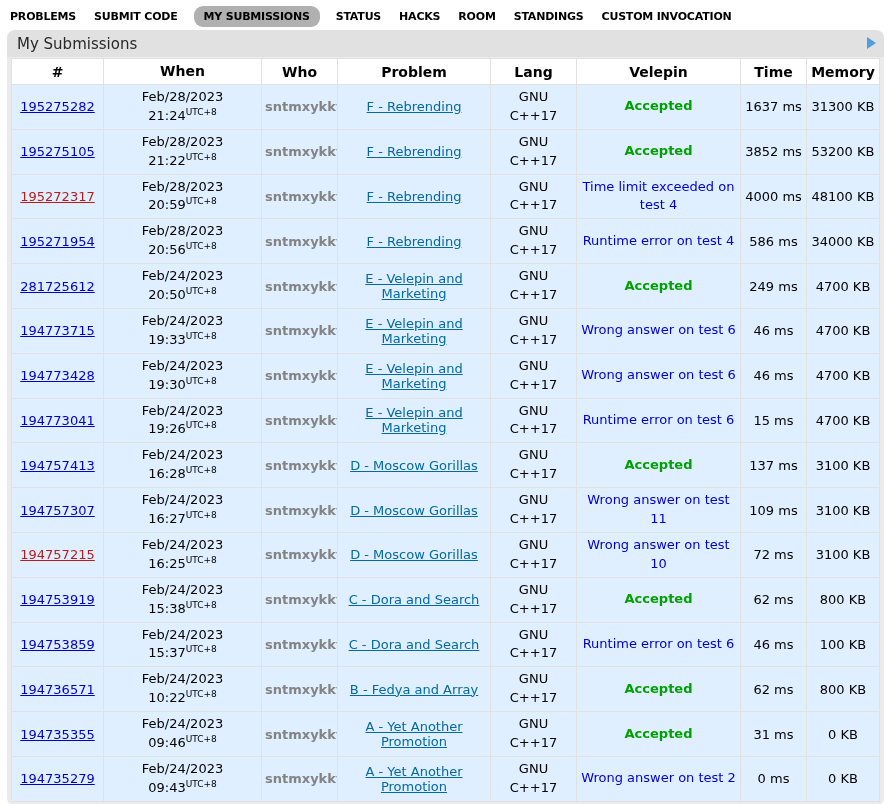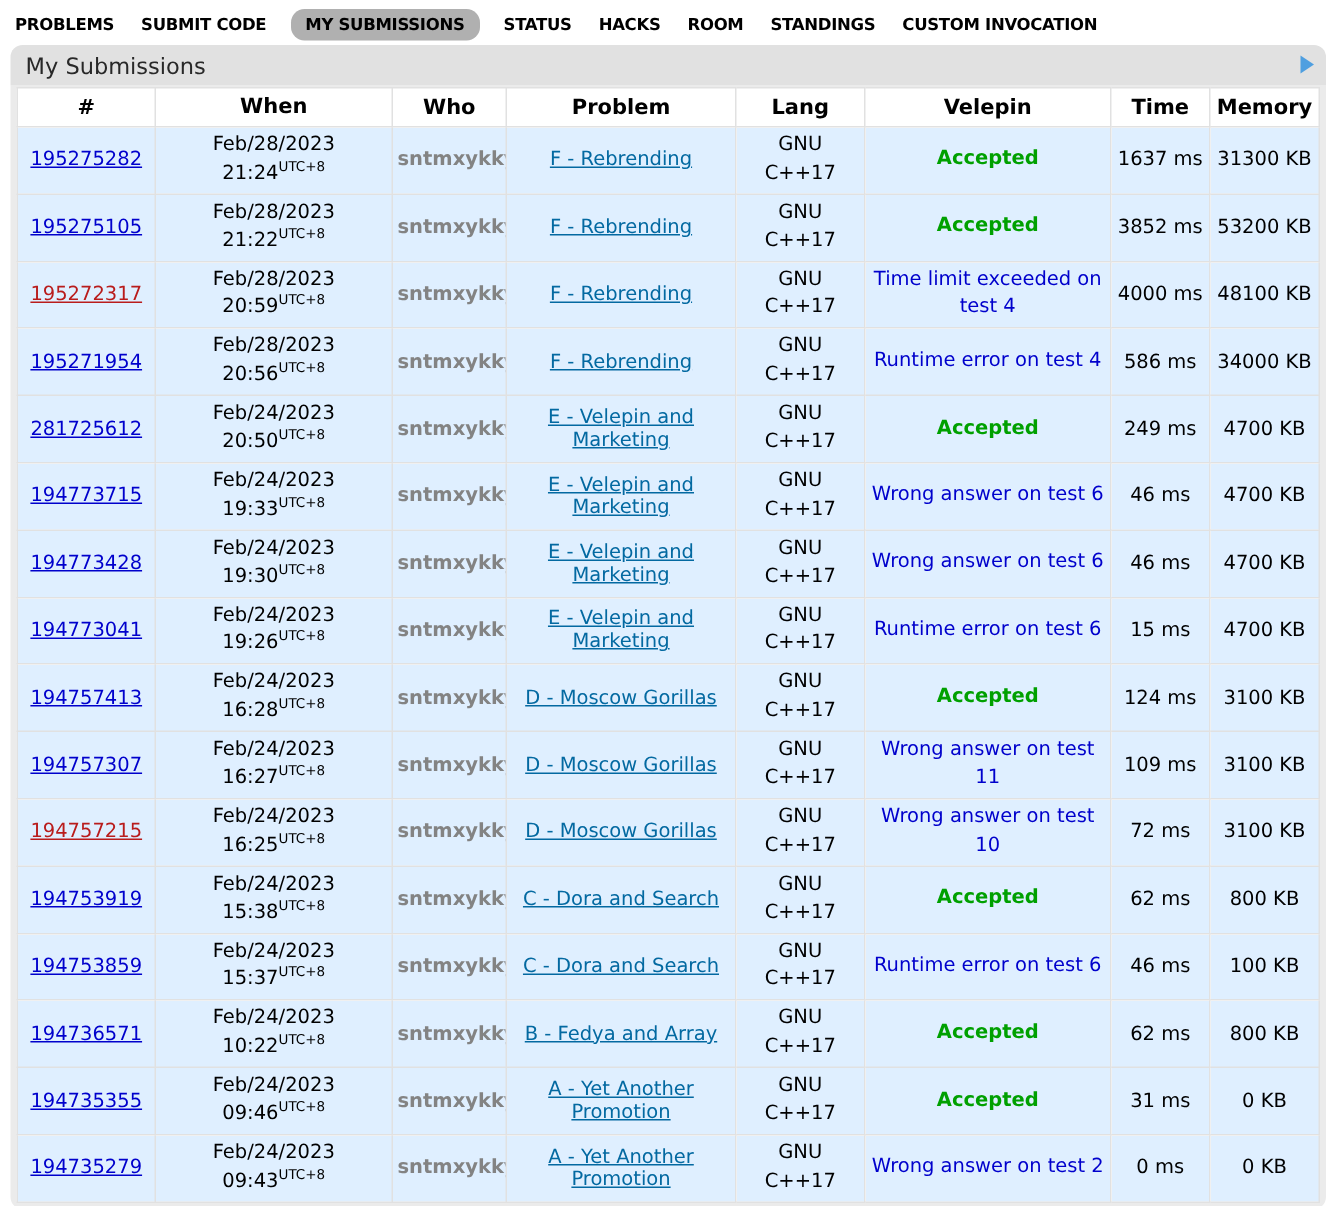--- a/index.html
+++ b/index.html
@@ -360,21 +360,21 @@
     </td>
     <td class="col-problem">
       <a href="#" class="problem-link">D - Moscow Gorillas</a>
     </td>
     <td class="col-lang">
       <span class="lang-text">GNU C++17</span>
     </td>
     <td class="col-verdict">
       <span class="verdict-text accepted">Accepted</span>
     </td>
-    <td class="col-time">124 ms</td>
+    <td class="col-time">137 ms</td>
     <td class="col-memory">3100 KB</td>
   </tr>
           <tr class="submission-row">
     <td class="col-id">
       <a href="#" class="id-link">194757307</a>
     </td>
     <td class="col-when">
       <span>Feb/24/2023</span><br>
       <span>16:27</span><sup class="tz">UTC+8</sup>
     </td>

